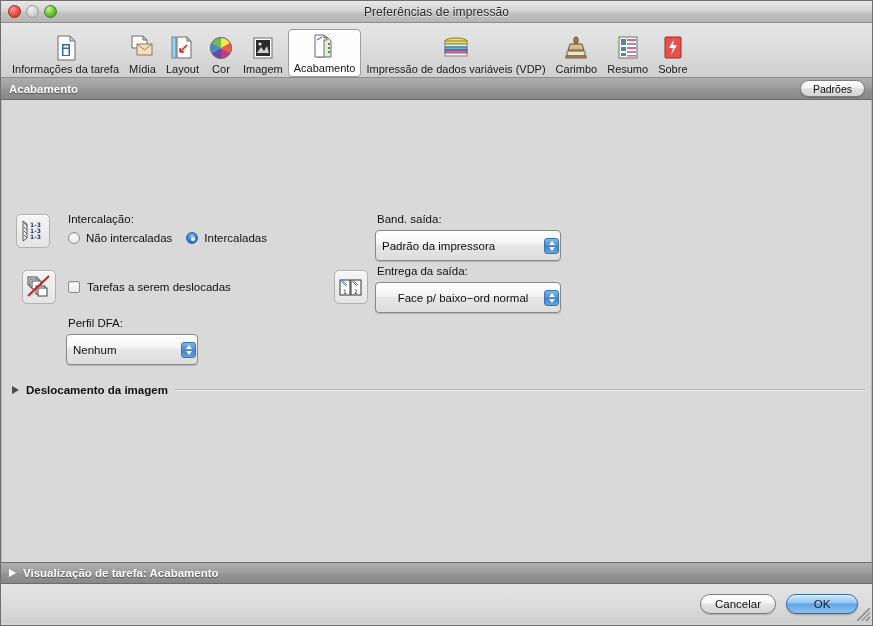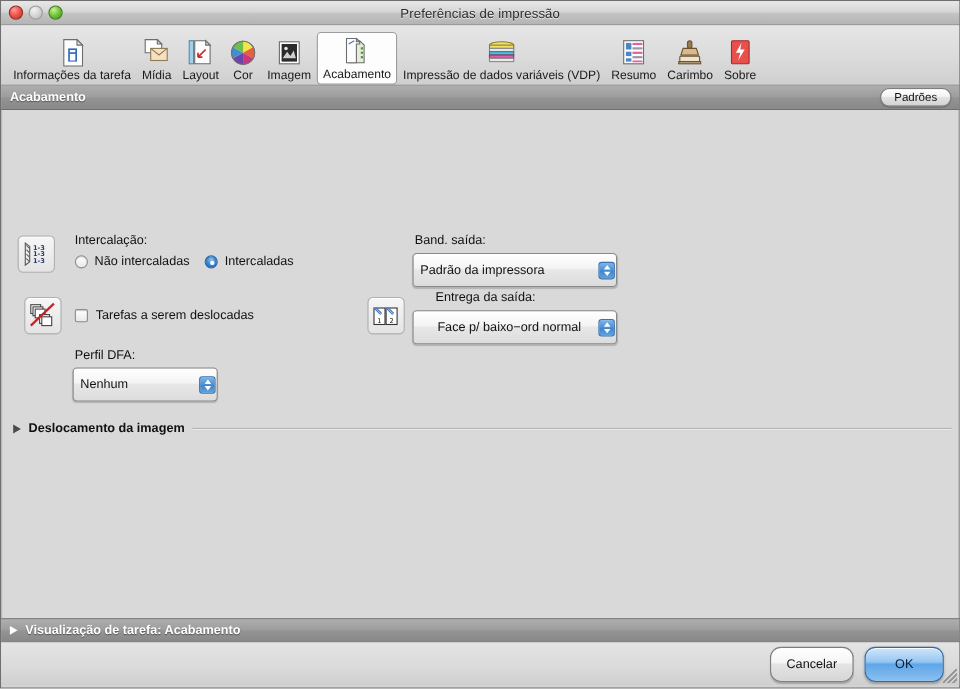--- a/index.html
+++ b/index.html
@@ -183,21 +183,21 @@
   }
 
   
   .footer{
     position:relative;height:39px;box-sizing:border-box;
     background:linear-gradient(to bottom,#e4e4e4 0%,#dadada 60%,#cfcfcf 100%);
     display:flex;align-items:center;justify-content:flex-end;
     padding-right:14px;gap:10px;
   }
   .abtn{
-    height:32px;min-width:72px;padding:0 14px;box-sizing:border-box;
+    height:20px;min-width:72px;padding:0 14px;box-sizing:border-box;
     display:flex;align-items:center;justify-content:center;
     font-size:11.5px;color:#111;
     border-radius:10px;border:1px solid #7e7e7e;
     background:linear-gradient(to bottom,#ffffff 0%,#f5f5f5 45%,#e4e4e4 50%,#d6d6d6 100%);
     box-shadow:0 1px 1px rgba(0,0,0,.2);
     cursor:default;
   }
   .abtn.default{
     color:#0b1a2e;
     border:1px solid #2f6aa6;
@@ -313,51 +313,51 @@
         <svg width="30" height="24" viewBox="0 0 30 24">
           <ellipse cx="15" cy="5" rx="11" ry="3" fill="#f0e06a" stroke="#8a7d2c"></ellipse>
           <rect x="4" y="5" width="22" height="3" fill="#f0e06a" stroke="#8a7d2c"></rect>
           <rect x="4" y="8" width="22" height="3" fill="#e8e8e8" stroke="#8a8a8a"></rect>
           <rect x="4" y="11" width="22" height="3" fill="#4ec0e0" stroke="#2c7f95"></rect>
           <rect x="4" y="14" width="22" height="3" fill="#e05fa5" stroke="#8f3266"></rect>
           <rect x="4" y="17" width="22" height="3" fill="#eaeaea" stroke="#8a8a8a"></rect>
         </svg>
       </span>
       <span class="tb-label">Impressão de dados variáveis (VDP)</span>
+    </div>
+
+    <div class="tb-item">
+      <span class="tb-ico">
+        <svg width="22" height="26" viewBox="0 0 22 26">
+          <rect x="9" y="2" width="4" height="7" rx="2" fill="#9a7b4e" stroke="#6b5331"></rect>
+          <path d="M5 9 h12 l2 6 h-16 z" fill="#d8bb8a" stroke="#6b5331"></path>
+          <rect x="2" y="16" width="18" height="5" rx="1" fill="#efe3cb" stroke="#6b5331"></rect>
+          <rect x="1" y="21" width="20" height="2" fill="#b9a582" stroke="#6b5331"></rect>
+        </svg>
+      </span>
+      <span class="tb-label">Carimbo</span>
     </div>
 
     <div class="tb-item">
       <span class="tb-ico">
         <svg width="22" height="26" viewBox="0 0 22 26">
           <rect x="2" y="2" width="18" height="21" fill="#fff" stroke="#6d6d6d"></rect>
           <rect x="4" y="4" width="5" height="6" fill="#4a86c8"></rect>
           <rect x="4" y="12" width="5" height="4" fill="#4a86c8"></rect>
           <rect x="4" y="18" width="5" height="3" fill="#4a86c8"></rect>
           <rect x="10" y="4" width="9" height="2" fill="#e05fa5"></rect>
           <rect x="10" y="8" width="9" height="2" fill="#9a9a9a"></rect>
           <rect x="10" y="12" width="9" height="2" fill="#e05fa5"></rect>
           <rect x="10" y="16" width="9" height="2" fill="#9a9a9a"></rect>
           <rect x="10" y="20" width="9" height="1.6" fill="#e05fa5"></rect>
         </svg>
       </span>
       <span class="tb-label">Resumo</span>
     </div>
 
-    <div class="tb-item">
-      <span class="tb-ico">
-        <svg width="22" height="26" viewBox="0 0 22 26">
-          <rect x="9" y="2" width="4" height="7" rx="2" fill="#9a7b4e" stroke="#6b5331"></rect>
-          <path d="M5 9 h12 l2 6 h-16 z" fill="#d8bb8a" stroke="#6b5331"></path>
-          <rect x="2" y="16" width="18" height="5" rx="1" fill="#efe3cb" stroke="#6b5331"></rect>
-          <rect x="1" y="21" width="20" height="2" fill="#b9a582" stroke="#6b5331"></rect>
-        </svg>
-      </span>
-      <span class="tb-label">Carimbo</span>
-    </div>
-
 
     <div class="tb-item">
       <span class="tb-ico">
         <svg width="22" height="26" viewBox="0 0 22 26">
           <rect x="3" y="2" width="16" height="21" rx="1" fill="#e8514b" stroke="#9c2f2a"></rect>
           <path d="M12 4 l-5 9 h4 l-2 7 l6 -10 h-4 z" fill="#fff"></path>
         </svg>
       </span>
       <span class="tb-label">Sobre</span>
     </div>
@@ -428,21 +428,21 @@
       <svg width="26" height="22" viewBox="0 0 26 22">
         <rect x="2" y="4" width="10" height="15" fill="#fff" stroke="#333"></rect>
         <rect x="13" y="4" width="10" height="15" fill="#fff" stroke="#333"></rect>
         <path d="M2 4 l6 6 M4 4 l5 5" stroke="#4a7cb8" stroke-width="1" fill="none"></path>
         <path d="M13 4 l6 6 M15 4 l5 5" stroke="#4a7cb8" stroke-width="1" fill="none"></path>
         <text x="5" y="18" font-family="DejaVu Sans" font-size="6" fill="#111">1</text>
         <text x="16" y="18" font-family="DejaVu Sans" font-size="6" fill="#111">2</text>
       </svg>
     </div>
 
-    <div style="position:absolute;left:394px;top:165px;" class="lbl">Entrega da saída:</div>
+    <div style="position:absolute;left:375px;top:165px;" class="lbl">Entrega da saída:</div>
     <div class="popup" style="position:absolute;left:373px;top:182px;width:186px;text-align:center;">
       <span class="ptext">Face p/ baixo−ord normal</span>
       <span class="stepper">
         <i class="ar up"></i>
           <i class="ar dn"></i>
       </span>
     </div>
 
     <div class="disclosure" style="position:absolute;left:10px;top:284px;width:853px;justify-content:flex-end;">
       <span class="tri"></span>

